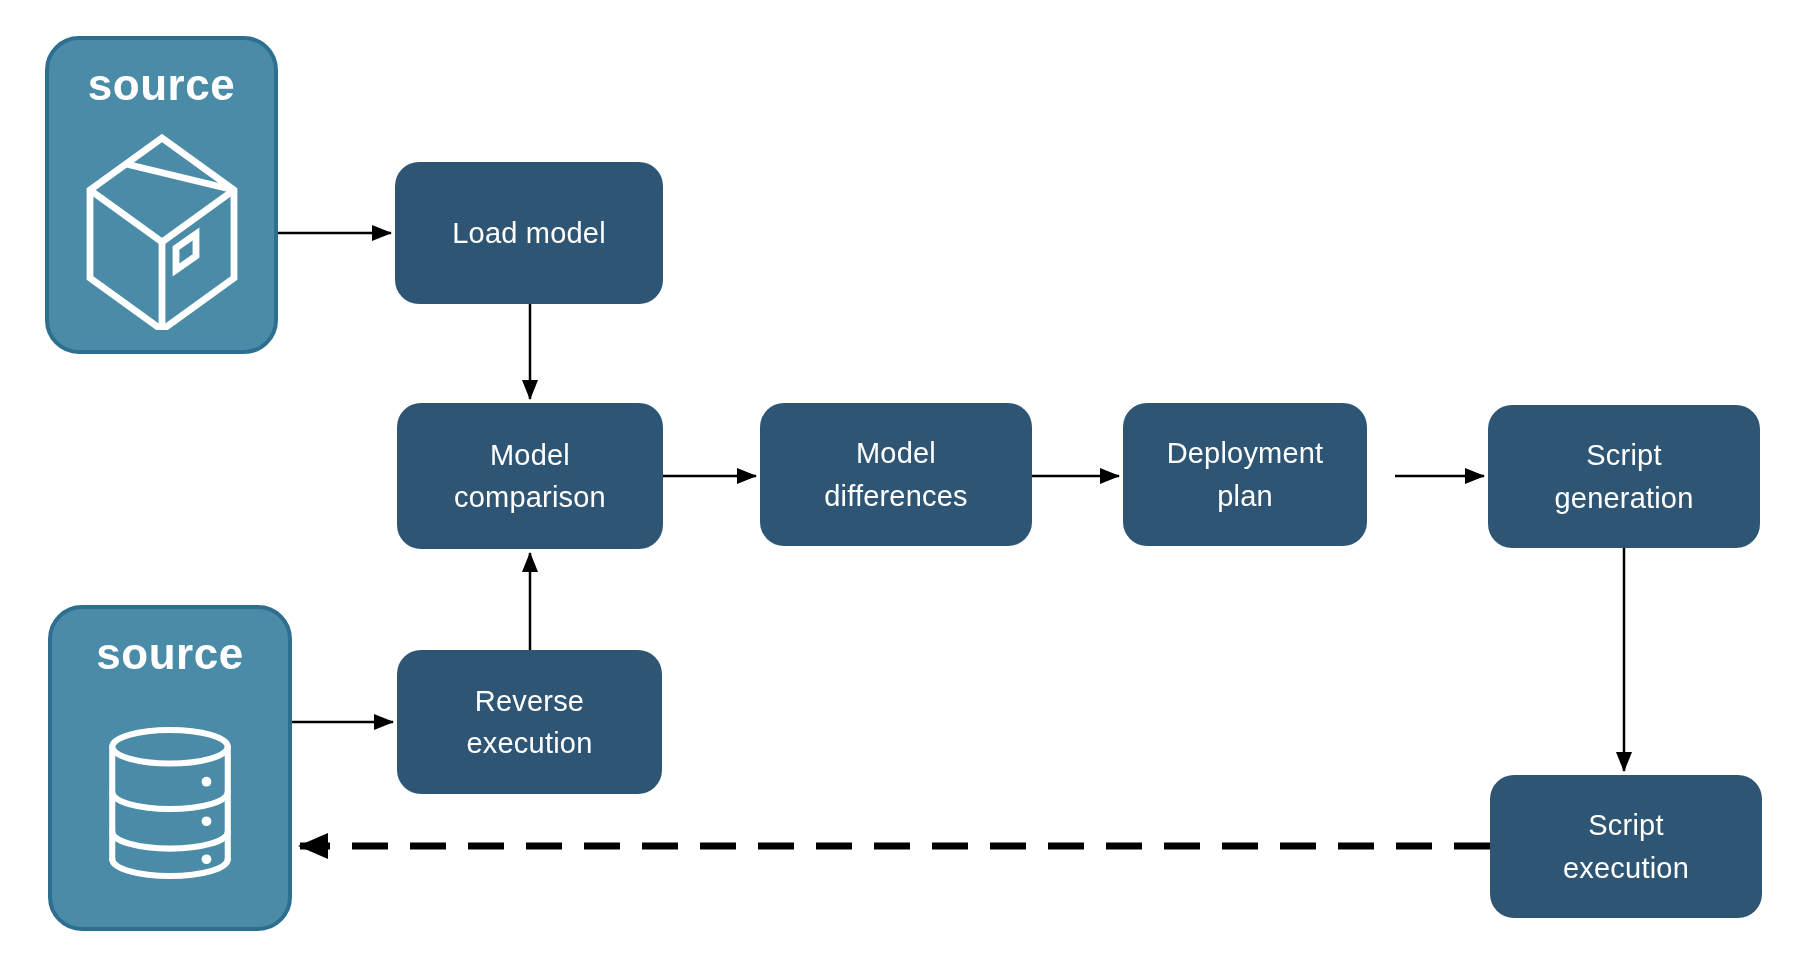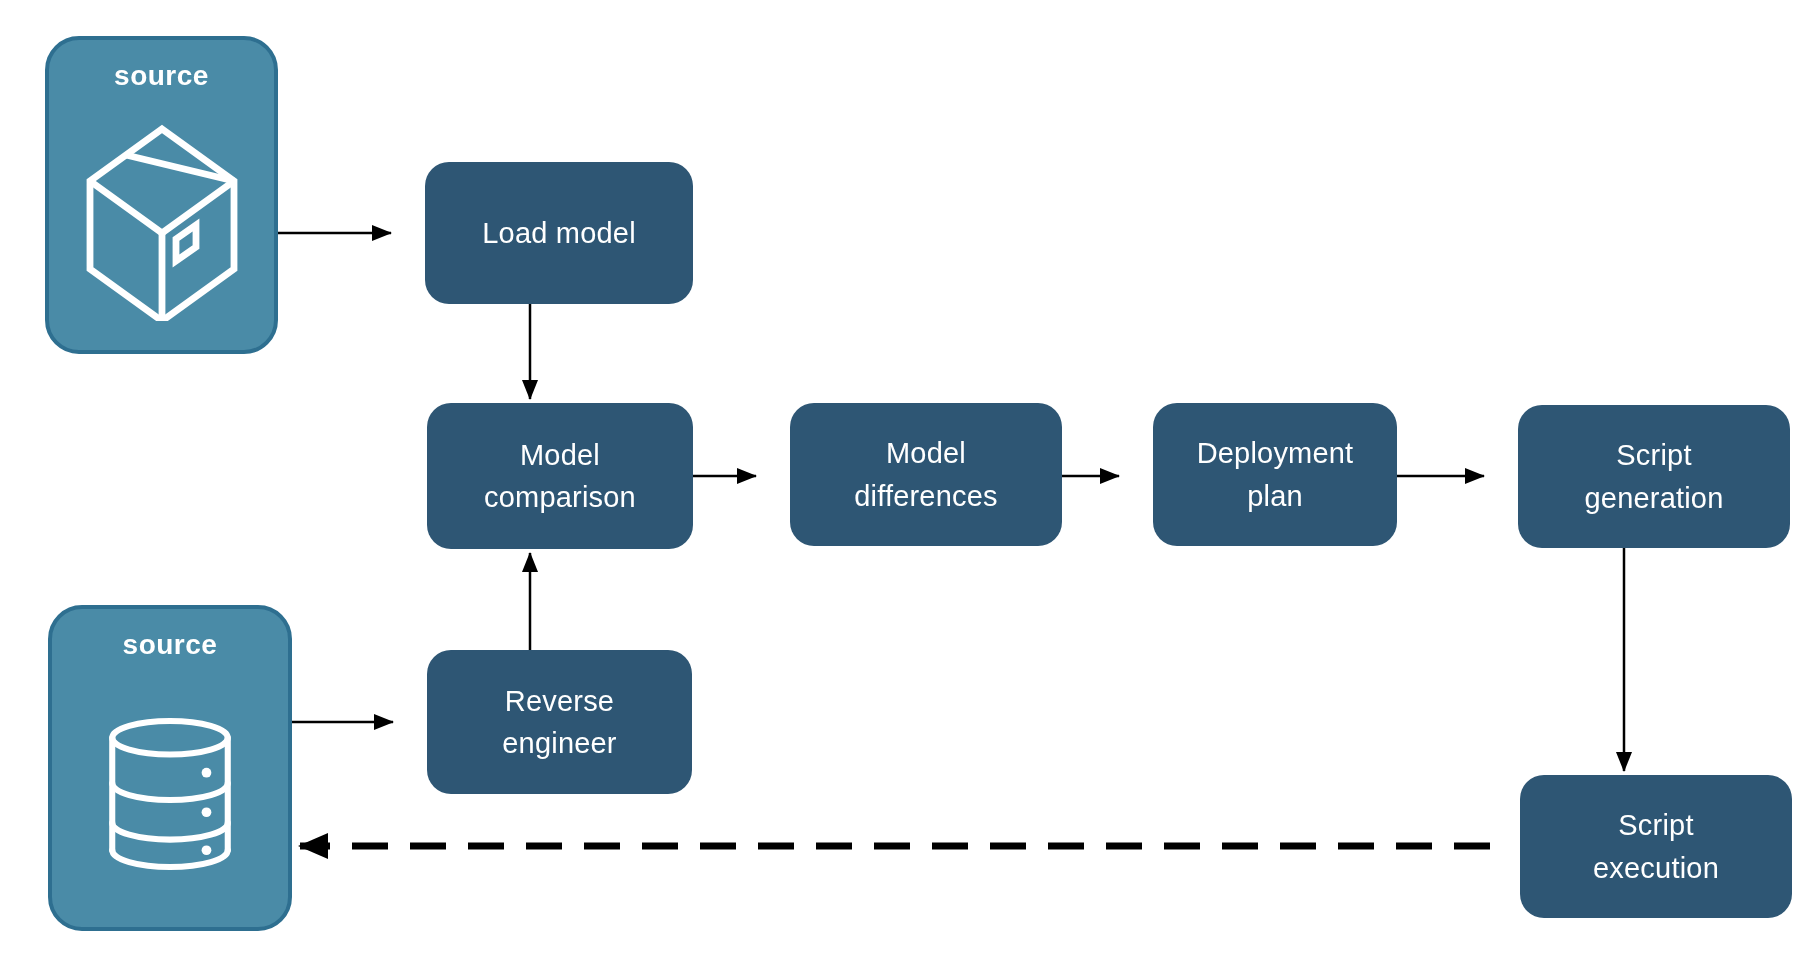--- a/index.html
+++ b/index.html
@@ -26,38 +26,37 @@
     background: var(--node-fill, #2E5674);
     border-radius: 24px;
     display: flex;
     align-items: center;
     justify-content: center;
     text-align: center;
     color: var(--text, #ffffff);
     font-size: 29px;
     line-height: 1.45;
     letter-spacing: 0.2px;
-    margin-left: 30px;
   }
   .node-label {
     white-space: pre-line;
   }
   .endpoint {
     position: absolute;
     background: var(--endpoint-fill, #4A8BA7);
     border: 4px solid var(--endpoint-border, #2E6F90);
     border-radius: 34px;
     box-sizing: border-box;
     display: flex;
     flex-direction: column;
     align-items: center;
     color: var(--text, #ffffff);
   }
   .endpoint-label {
-    font-size: 28px;
+    font-size: 44px;
     font-weight: bold;
     margin-top: 20px;
     letter-spacing: 0.5px;
   }
   .endpoint-icon {
     flex: 1;
     display: flex;
     align-items: center;
     justify-content: center;
     width: 100%;
@@ -137,21 +136,21 @@
 plan</span>
   </div>
 
   <div class="node" style="left:1488px; top:405px; width:272px; height:143px;">
     <span class="node-label">Script
 generation</span>
   </div>
 
   <div class="node" style="left:397px; top:650px; width:265px; height:144px;">
     <span class="node-label">Reverse
-engineer</span>
+execution</span>
   </div>
 
   <div class="node" style="left:1490px; top:775px; width:272px; height:143px;">
     <span class="node-label">Script
 execution</span>
   </div>
 
 </div>
 
 </body></html>

